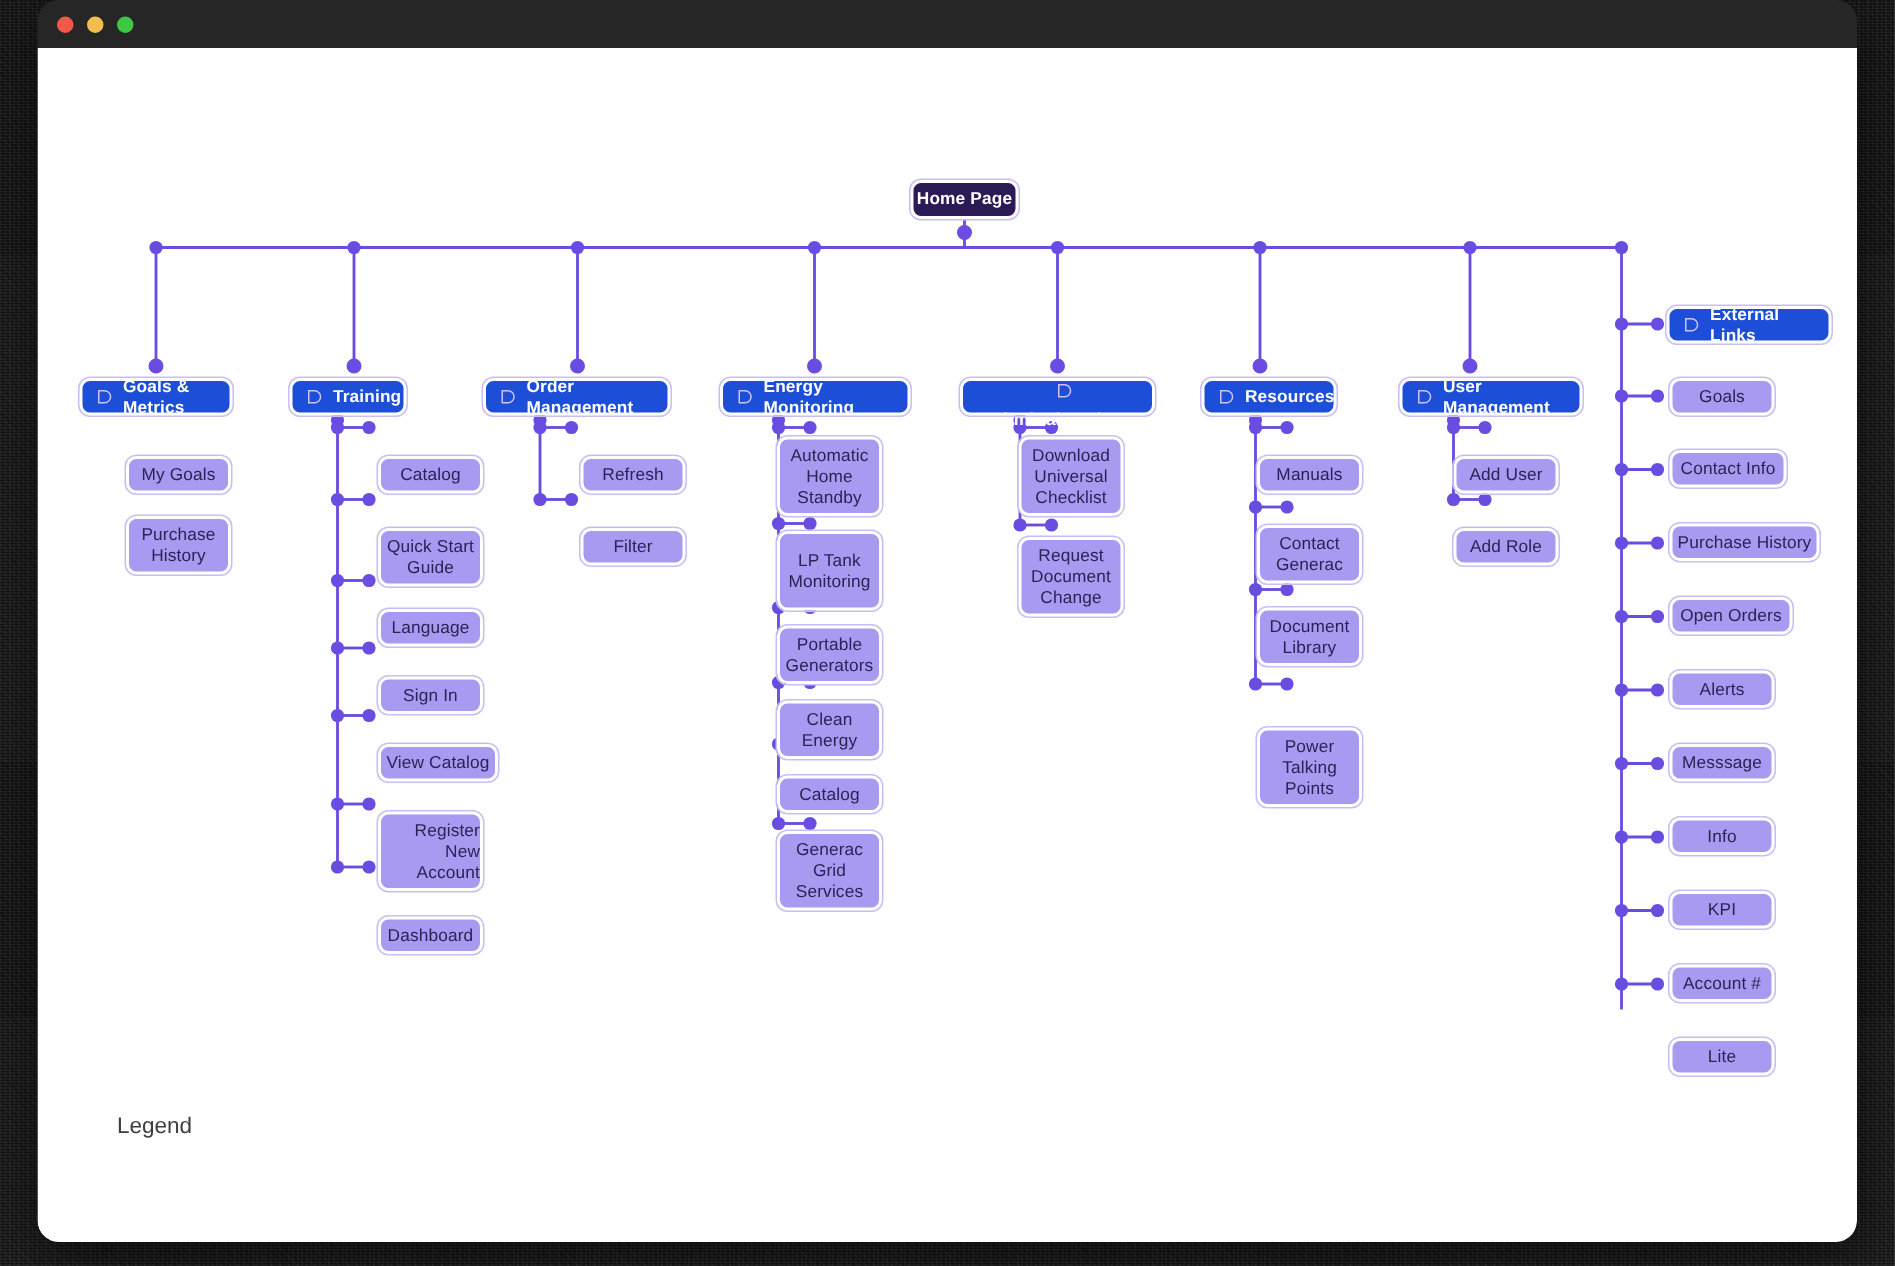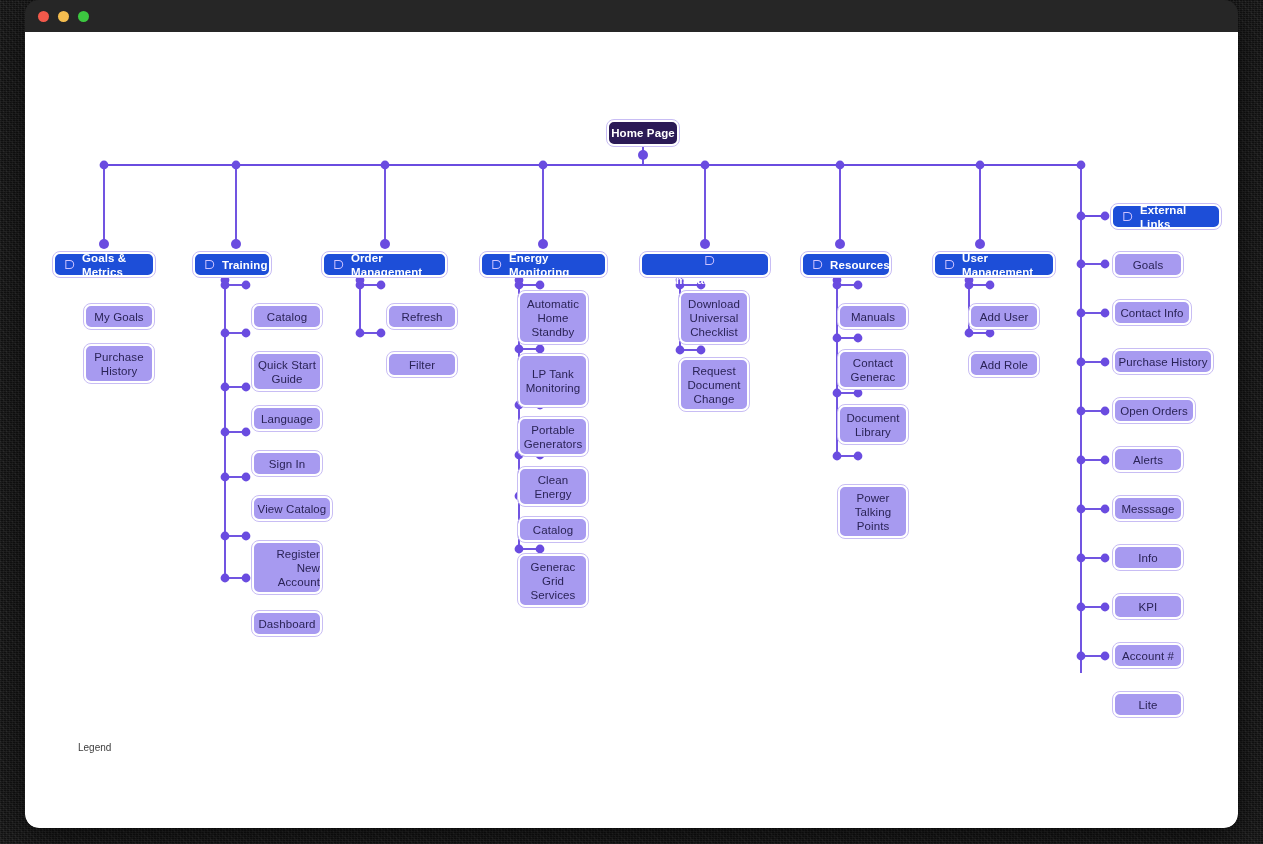--- a/index.html
+++ b/index.html
@@ -117,21 +117,21 @@
   .nlabel { flex: 1 1 auto; }
   .node.parent .nlabel { text-align: left; }
 
   
   #legend {
     position: absolute;
     left: 53px;
     top: 710px;
   }
   #legend-title {
-    font-size: 10px;
+    font-size: 15px;
     color: #3d3d3d;
     margin-bottom: 8px;
   }
   #legend-swatches { display: flex; gap: 9px; }
   .swatch {
     width: 95px; height: 25px;
     border-radius: 8px;
     display: flex;
     align-items: center;
     justify-content: center;

